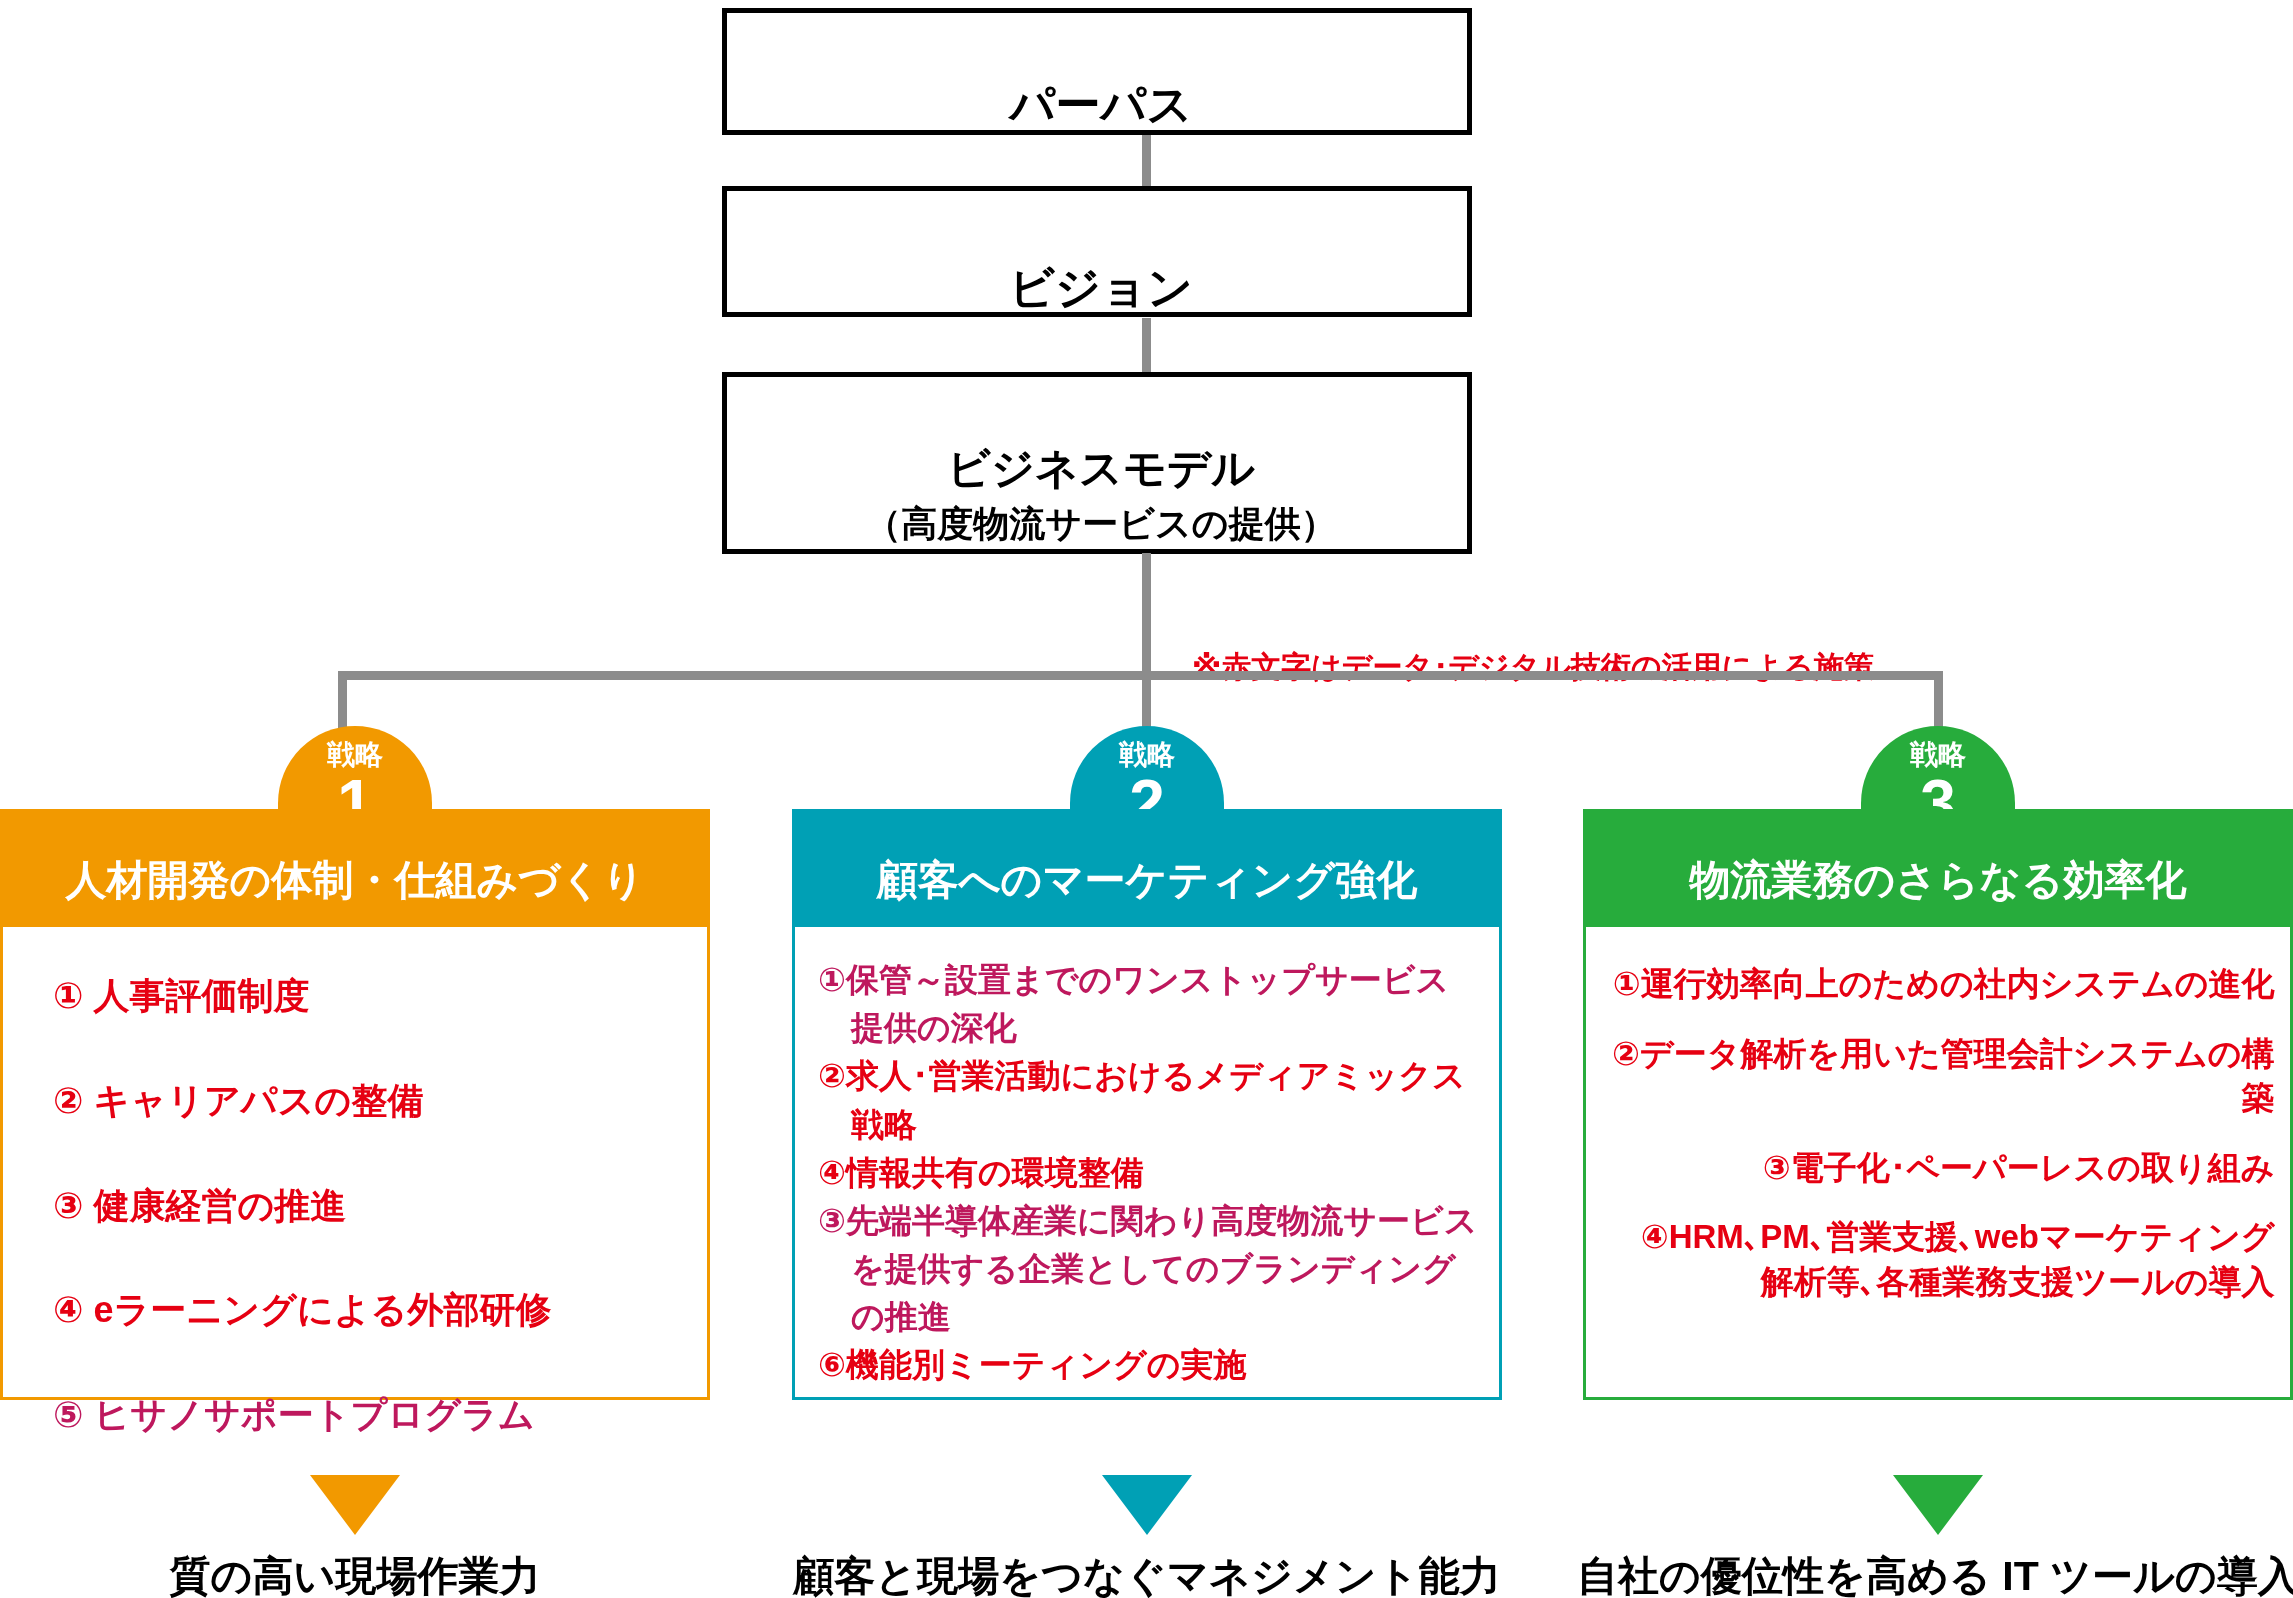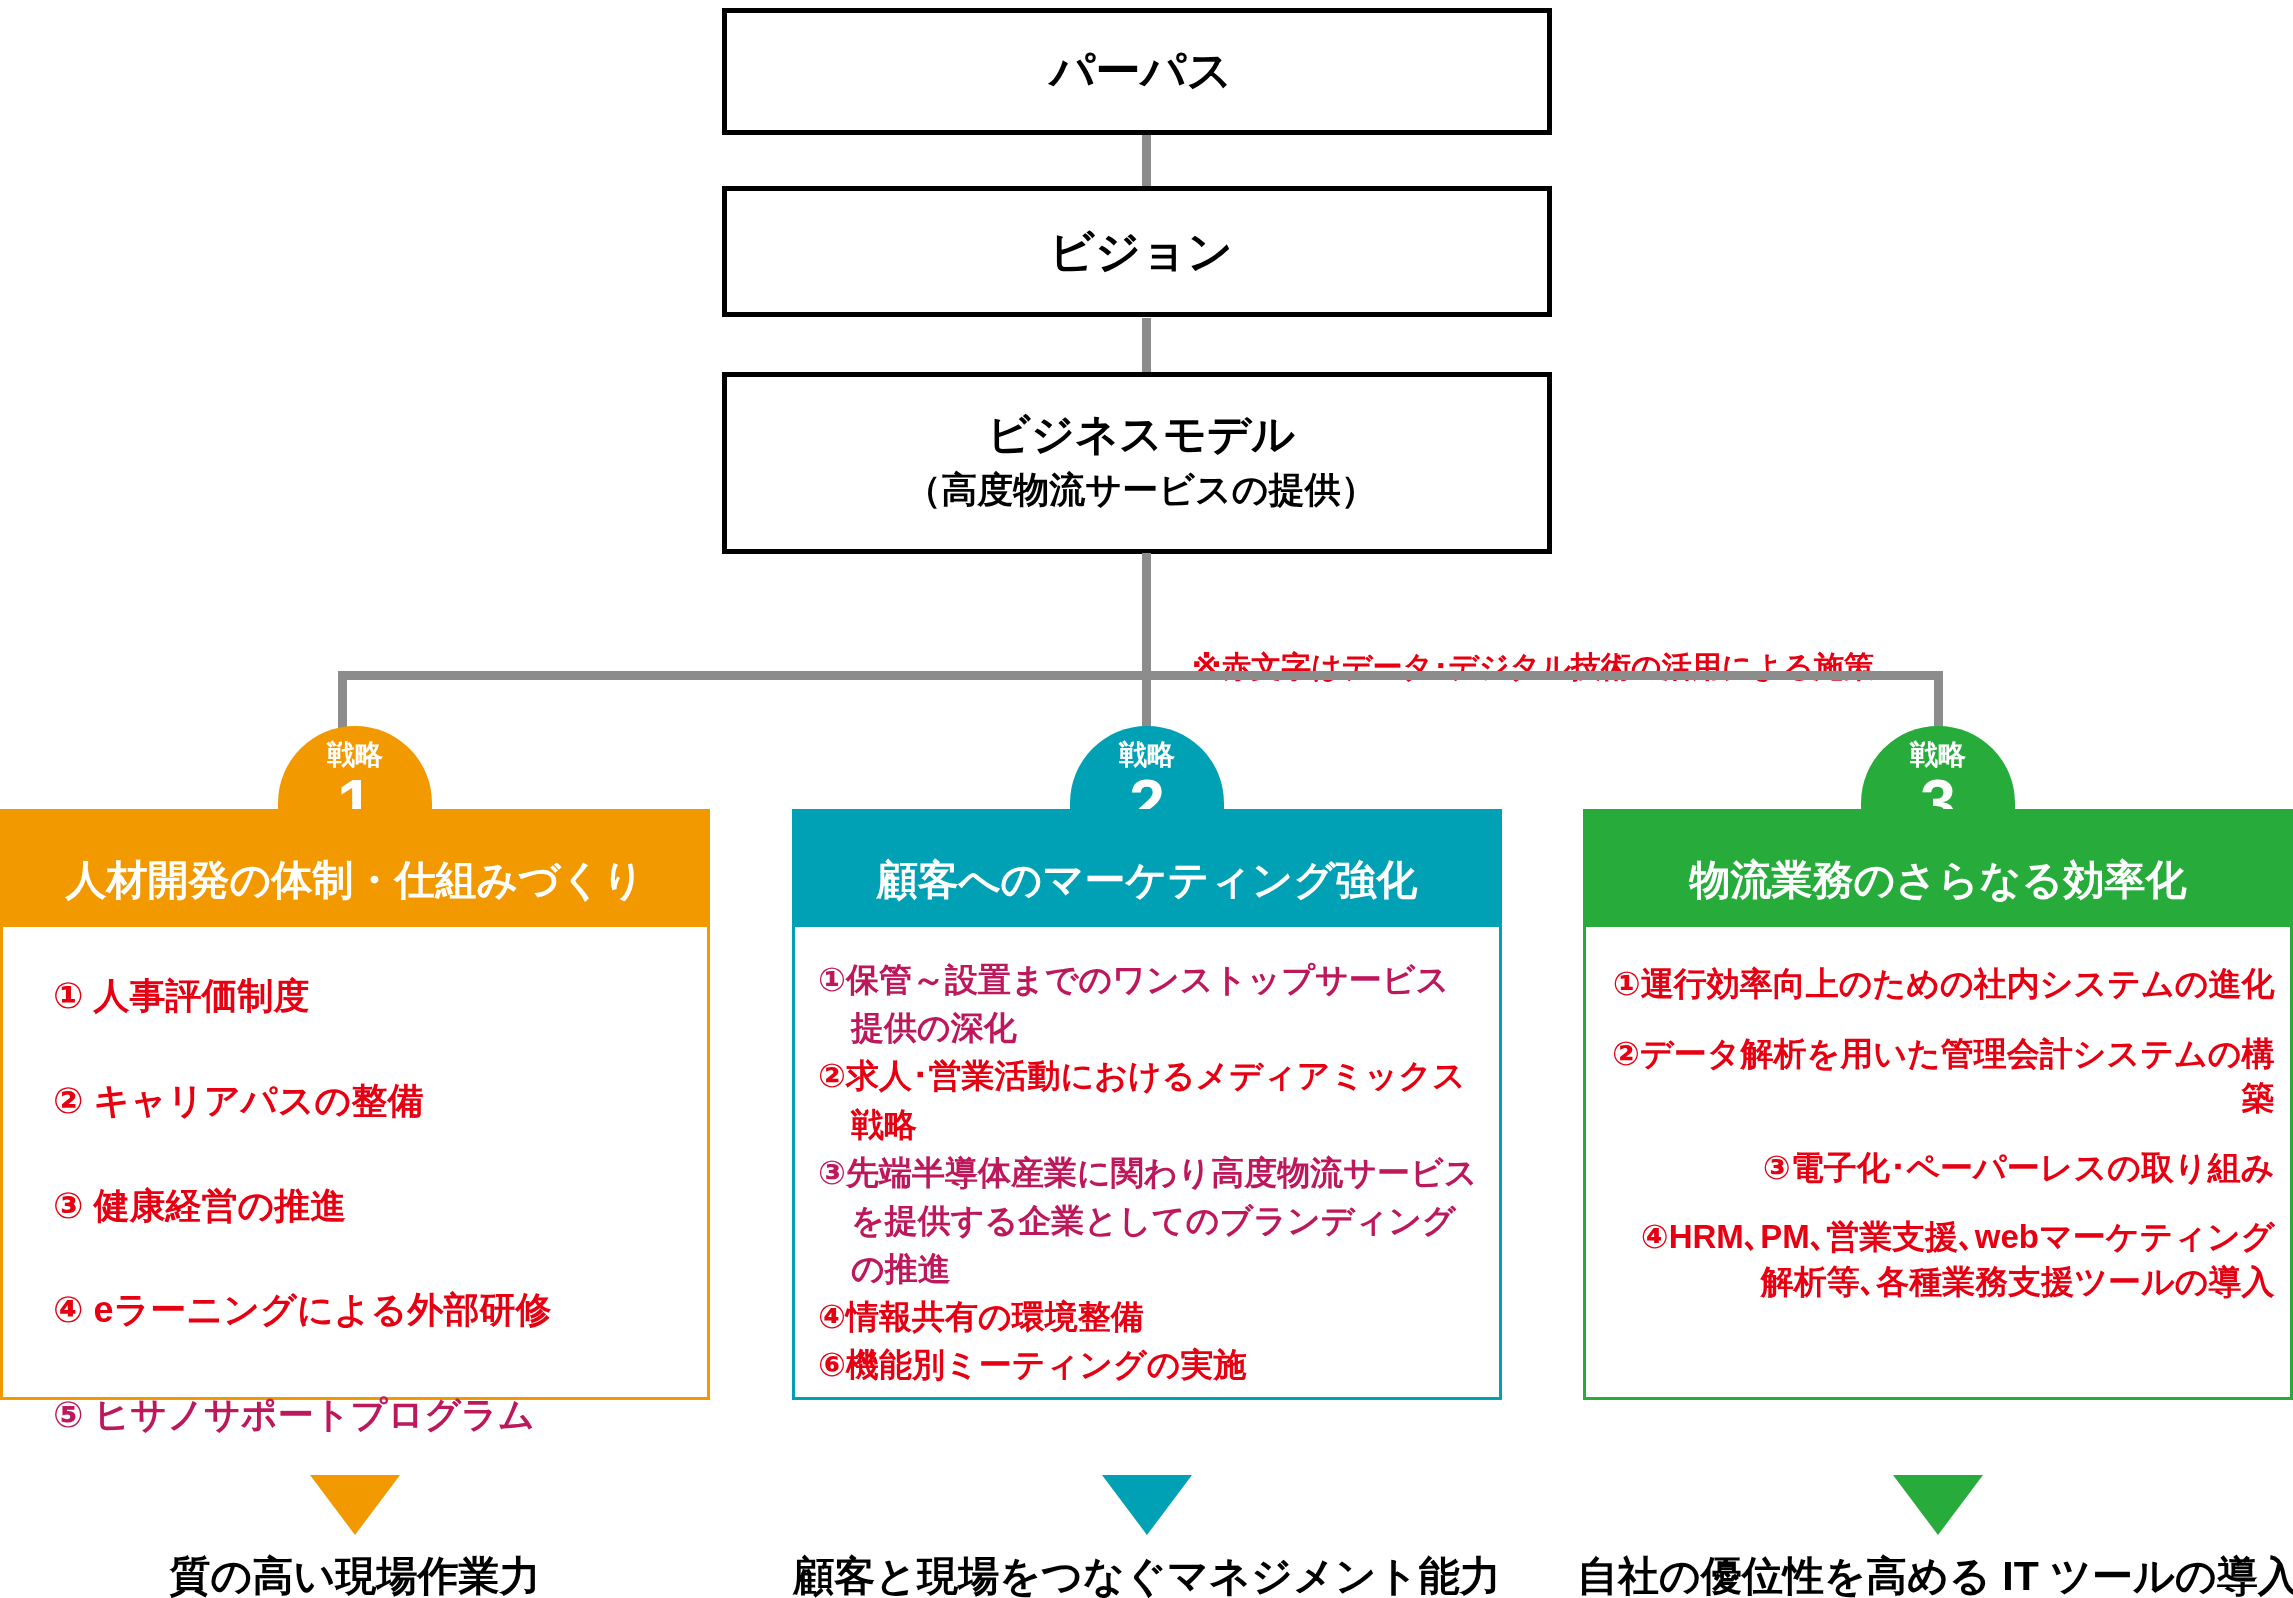--- a/index.html
+++ b/index.html
@@ -7,23 +7,23 @@
     position:relative;
     width:2293px; height:1599px;
     background:#ffffff;
     font-family:"Liberation Sans","DejaVu Sans",sans-serif;
     font-weight:bold;
     overflow:hidden;
   }
 
   
   .tbox {
-    position:absolute; left:722px; width:830px;
+    position:absolute; left:722px; width:750px;
     border:5.8px solid #000; background:#fff; box-sizing:border-box;
-    display:flex; flex-direction:column; align-items:center; justify-content:center;
+    display:flex; flex-direction:column; align-items:center; justify-content:flex-end;
     text-align:center; color:#000;padding-left:8px;
   }
   #box-purpose { top:7.7px;   height:127px; }
   #box-vision  { top:186px; height:131px; }
   #box-model   { top:372px; height:182px; }
   .tbox .t1 { font-size:45px; line-height:1.1; }
   #box-model .t1 { font-size:43px; }
   #box-model .t2 { font-size:36px; margin-top:7.7px; }
 
   
@@ -153,22 +153,22 @@
 
   <div class="col" id="col2">
     <div class="badge c2">
       <div class="bl">戦略</div>
       <div class="bn">2</div>
     </div>
     <div class="header c2">顧客へのマーケティング強化</div>
     <div class="bodybox">
       <div class="item">①保管～設置までのワンストップサービス提供の深化</div>
       <div class="item red">②求人･営業活動におけるメディアミックス戦略</div>
+      <div class="item red">④情報共有の環境整備</div>
       <div class="item">③先端半導体産業に関わり高度物流サービスを提供する企業としてのブランディングの推進</div>
-      <div class="item red">④情報共有の環境整備</div>
       <div class="item red">⑥機能別ミーティングの実施</div>
     </div>
     <div class="tri"></div>
     <div class="outcome">顧客と現場をつなぐマネジメント能力</div>
   </div>
 
   <div class="col" id="col3">
     <div class="badge c3">
       <div class="bl">戦略</div>
       <div class="bn">3</div>

